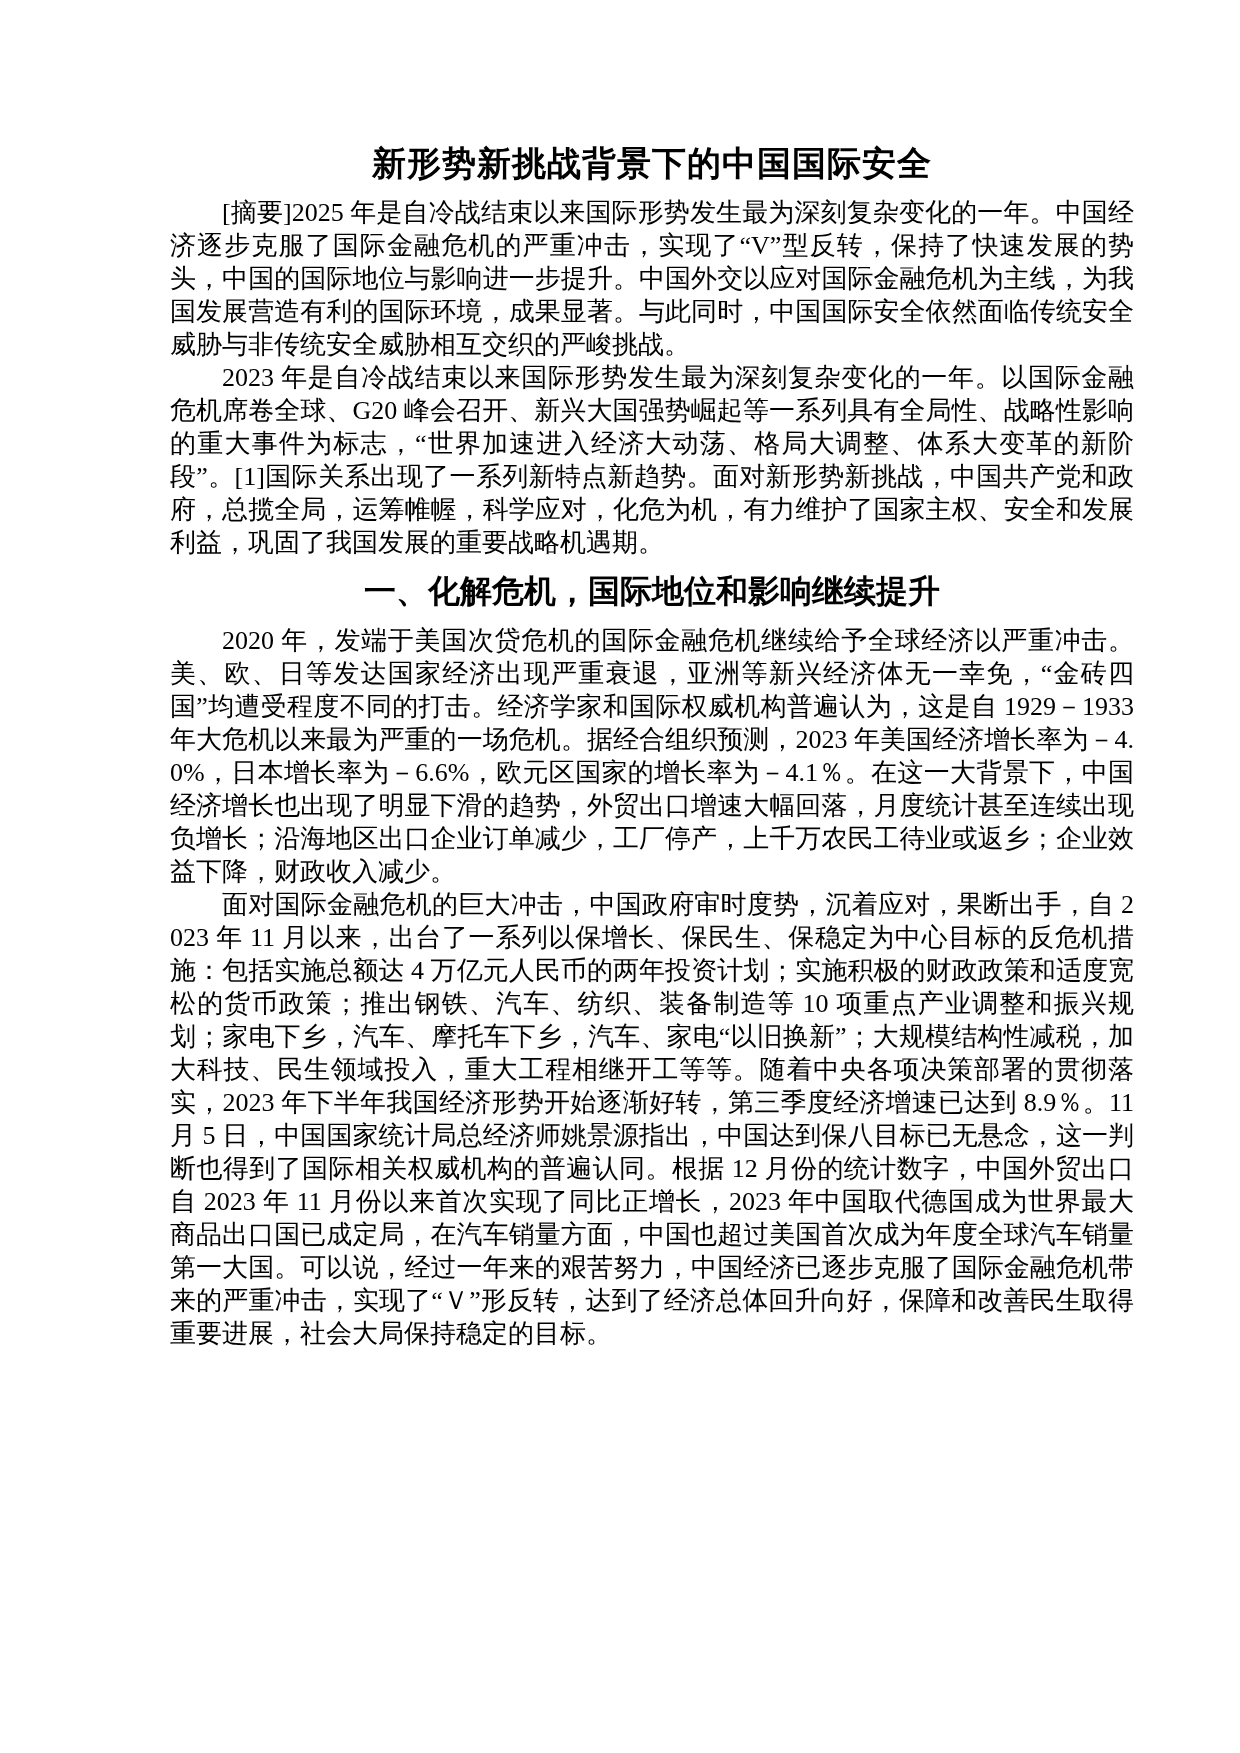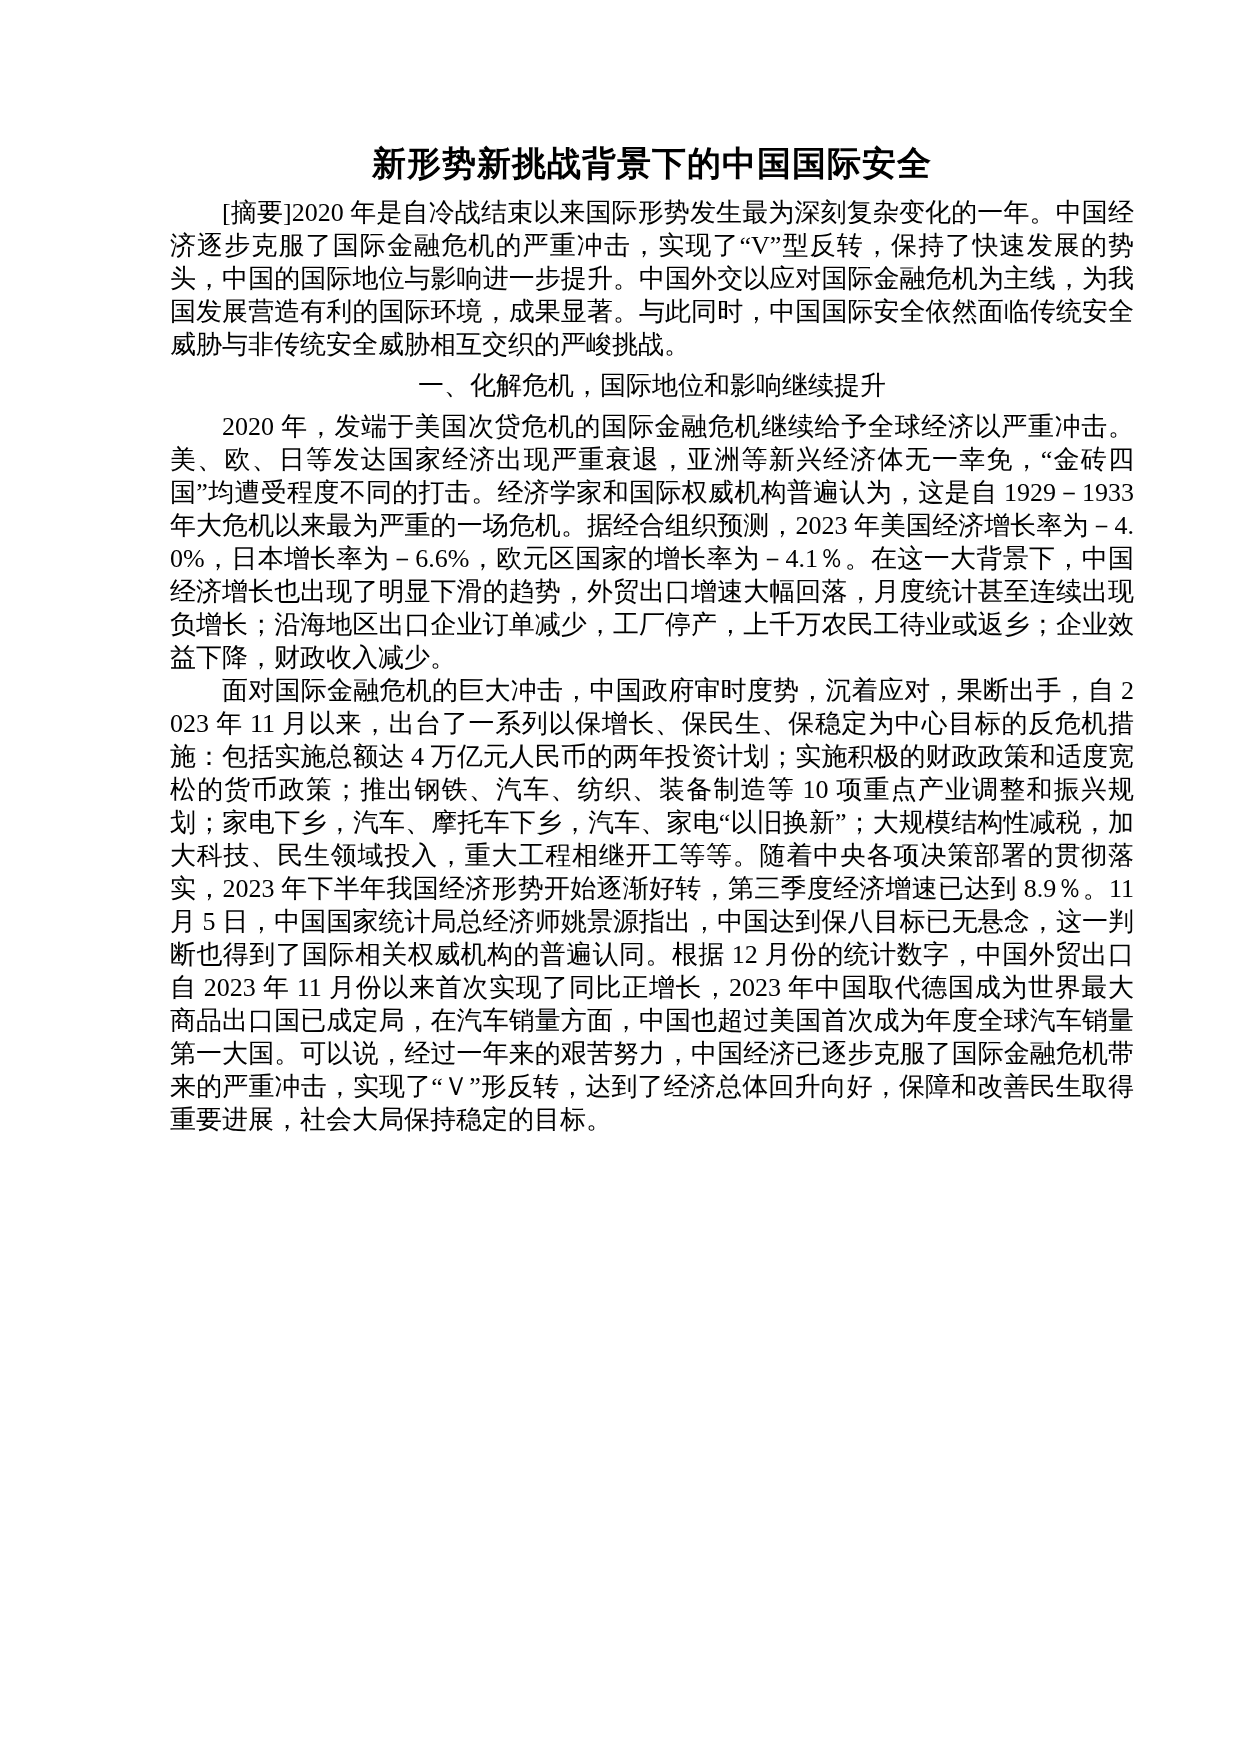--- a/index.html
+++ b/index.html
@@ -31,35 +31,36 @@
   }
   .para {
     font-size: 26px;
     line-height: 33px;
     text-align: justify;
     text-indent: 2em;
     margin: 0;
     word-break: break-all;
   }
   .section-heading {
-    font-size: 26px;
+    font-size: 32px;
     line-height: 33px;
-    font-weight: normal;
+    font-weight: bold;
     text-align: center;
-    margin: 8px;
+    margin: 16px;
   }
 </style>
 </head>
 <body>
 
 <div class="page">
   <h1 class="doc-title">新形势新挑战背景下的中国国际安全</h1>
 
-  <p class="para">[摘要]2020 年是自冷战结束以来国际形势发生最为深刻复杂变化的一年。中国经济逐步克服了国际金融危机的严重冲击，实现了“V”型反转，保持了快速发展的势头，中国的国际地位与影响进一步提升。中国外交以应对国际金融危机为主线，为我国发展营造有利的国际环境，成果显著。与此同时，中国国际安全依然面临传统安全威胁与非传统安全威胁相互交织的严峻挑战。</p>
+  <p class="para">[摘要]2025 年是自冷战结束以来国际形势发生最为深刻复杂变化的一年。中国经济逐步克服了国际金融危机的严重冲击，实现了“V”型反转，保持了快速发展的势头，中国的国际地位与影响进一步提升。中国外交以应对国际金融危机为主线，为我国发展营造有利的国际环境，成果显著。与此同时，中国国际安全依然面临传统安全威胁与非传统安全威胁相互交织的严峻挑战。</p>
 
+  <p class="para">2023 年是自冷战结束以来国际形势发生最为深刻复杂变化的一年。以国际金融危机席卷全球、G20 峰会召开、新兴大国强势崛起等一系列具有全局性、战略性影响的重大事件为标志，“世界加速进入经济大动荡、格局大调整、体系大变革的新阶段”。[1]国际关系出现了一系列新特点新趋势。面对新形势新挑战，中国共产党和政府，总揽全局，运筹帷幄，科学应对，化危为机，有力维护了国家主权、安全和发展利益，巩固了我国发展的重要战略机遇期。</p>
 
   <h2 class="section-heading">一、化解危机，国际地位和影响继续提升</h2>
 
   <p class="para">2020 年，发端于美国次贷危机的国际金融危机继续给予全球经济以严重冲击。美、欧、日等发达国家经济出现严重衰退，亚洲等新兴经济体无一幸免，“金砖四国”均遭受程度不同的打击。经济学家和国际权威机构普遍认为，这是自 1929－1933 年大危机以来最为严重的一场危机。据经合组织预测，2023 年美国经济增长率为－4.0%，日本增长率为－6.6%，欧元区国家的增长率为－4.1％。在这一大背景下，中国经济增长也出现了明显下滑的趋势，外贸出口增速大幅回落，月度统计甚至连续出现负增长；沿海地区出口企业订单减少，工厂停产，上千万农民工待业或返乡；企业效益下降，财政收入减少。</p>
 
   <p class="para">面对国际金融危机的巨大冲击，中国政府审时度势，沉着应对，果断出手，自 2023 年 11 月以来，出台了一系列以保增长、保民生、保稳定为中心目标的反危机措施：包括实施总额达 4 万亿元人民币的两年投资计划；实施积极的财政政策和适度宽松的货币政策；推出钢铁、汽车、纺织、装备制造等 10 项重点产业调整和振兴规划；家电下乡，汽车、摩托车下乡，汽车、家电“以旧换新”；大规模结构性减税，加大科技、民生领域投入，重大工程相继开工等等。随着中央各项决策部署的贯彻落实，2023 年下半年我国经济形势开始逐渐好转，第三季度经济增速已达到 8.9％。11 月 5 日，中国国家统计局总经济师姚景源指出，中国达到保八目标已无悬念，这一判断也得到了国际相关权威机构的普遍认同。根据 12 月份的统计数字，中国外贸出口自 2023 年 11 月份以来首次实现了同比正增长，2023 年中国取代德国成为世界最大商品出口国已成定局，在汽车销量方面，中国也超过美国首次成为年度全球汽车销量第一大国。可以说，经过一年来的艰苦努力，中国经济已逐步克服了国际金融危机带来的严重冲击，实现了“Ｖ”形反转，达到了经济总体回升向好，保障和改善民生取得重要进展，社会大局保持稳定的目标。</p>
 
 
 </div>
 

